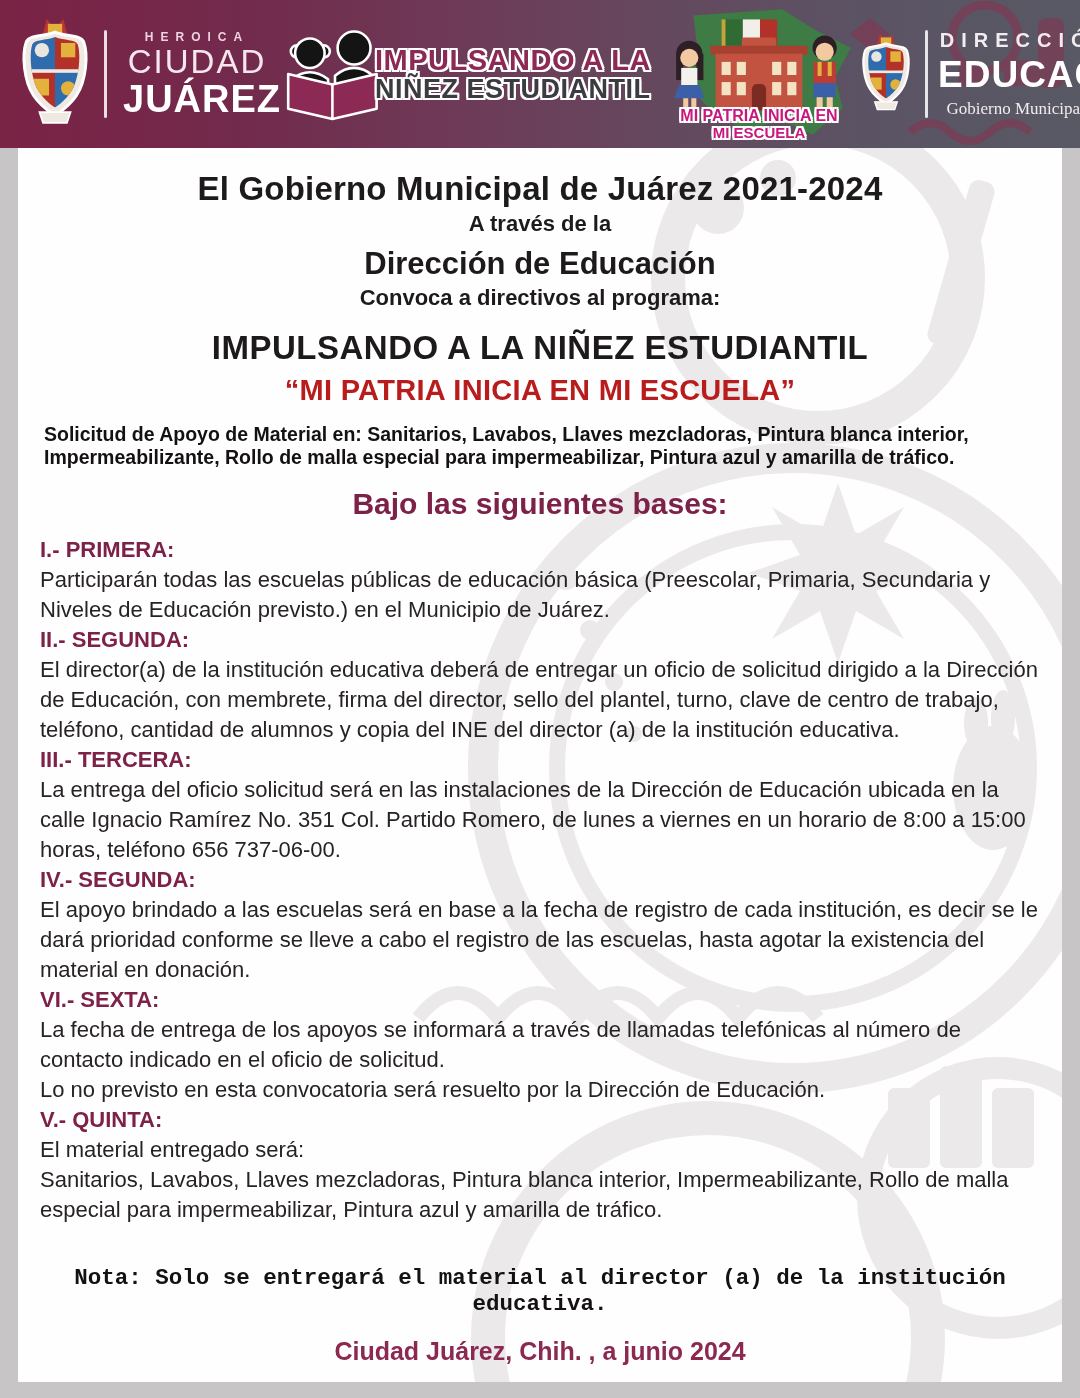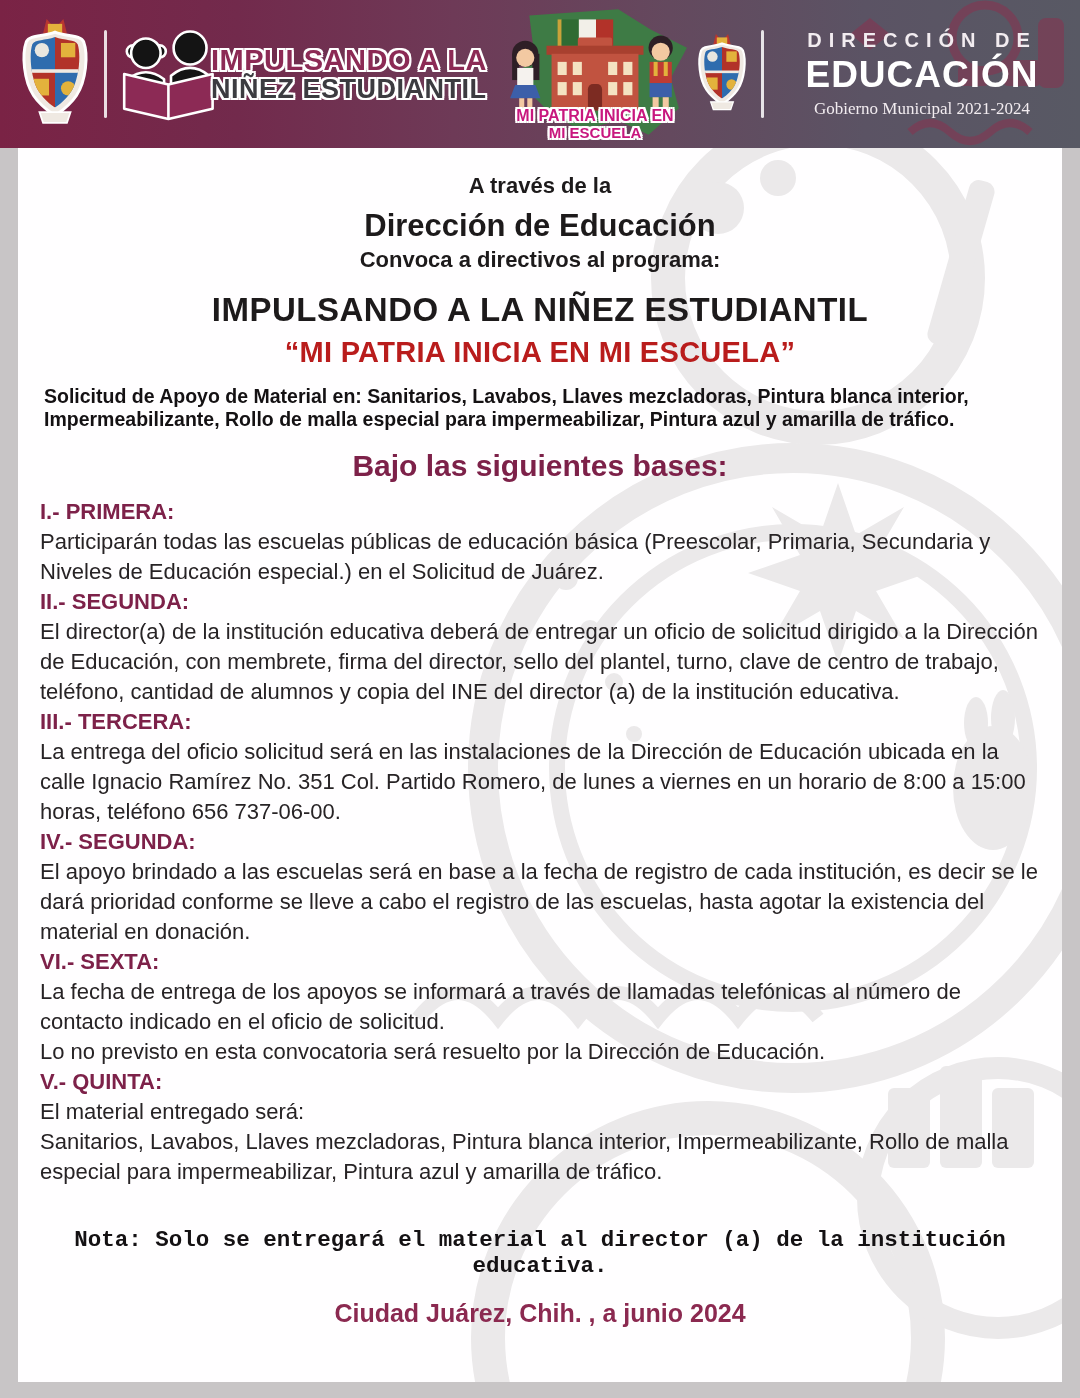--- a/index.html
+++ b/index.html
@@ -93,20 +93,25 @@
             <rect x="13" y="52" width="13" height="14" fill="#e3b23c"></rect>
             <circle cx="42" cy="60" r="6" fill="#e3b23c"></circle>
             <rect x="9" y="44" width="44" height="3" fill="#efe9e2"></rect>
           </g>
           <path d="M18 80 h26 l-3 9 h-20 z" fill="#efe9e2" stroke="#ffffff" stroke-width="1.5"></path>
         </g>
       </svg>
 
       <div class="vline"></div>
 
+      <div class="city">
+        <div class="heroica">HEROICA</div>
+        <div class="ciudad">CIUDAD</div>
+        <div class="juarez">JUÁREZ</div>
+      </div>
 
       <div class="impulsando">
         <svg class="book-svg" viewBox="0 0 120 112" aria-hidden="true">
           <g stroke="#ffffff" stroke-width="3" stroke-linejoin="round">
             <circle cx="16" cy="30" r="7" fill="#141414"></circle>
             <circle cx="47" cy="30" r="7" fill="#141414"></circle>
             <circle cx="31" cy="32" r="17" fill="#141414"></circle>
             <circle cx="82" cy="26" r="19" fill="#141414"></circle>
             <path d="M10 62 q21 -16 42 0 v14 h-42 z" fill="#141414"></path>
             <path d="M60 58 q22 -18 44 0 v16 h-44 z" fill="#141414"></path>
@@ -208,32 +213,33 @@
         <rect x="930" y="30" width="26" height="170" rx="10" transform="rotate(16 943 115)"></rect>
         <rect x="870" y="940" width="42" height="80" rx="6"></rect>
         <rect x="922" y="918" width="42" height="102" rx="6"></rect>
         <rect x="974" y="940" width="42" height="80" rx="6"></rect>
         <circle cx="700" cy="60" r="26"></circle>
         <circle cx="760" cy="30" r="18"></circle>
       </g>
     </svg>
 
     <div class="content">
+      <h1 class="t1">El Gobierno Municipal de Juárez 2021-2024</h1>
       <div class="t2">A través de la</div>
       <h2 class="t3">Dirección de Educación</h2>
       <div class="t4">Convoca a directivos al programa:</div>
       <h2 class="t5">IMPULSANDO A LA NIÑEZ ESTUDIANTIL</h2>
       <div class="t6">“MI PATRIA INICIA EN MI ESCUELA”</div>
       <p class="t7">Solicitud de Apoyo de Material en: Sanitarios, Lavabos, Llaves mezcladoras, Pintura blanca interior, Impermeabilizante, Rollo de malla especial para impermeabilizar, Pintura azul y amarilla de tráfico.</p>
       <h3 class="t8">Bajo las siguientes bases:</h3>
 
       <section class="bases">
         <div class="sec">
           <div class="sec-h">I.- PRIMERA:</div>
-          <div class="sec-b">Participarán todas las escuelas públicas de educación básica (Preescolar, Primaria, Secundaria y Niveles de Educación especial.) en el Solicitud de Juárez.</div>
+          <div class="sec-b">Participarán todas las escuelas públicas de educación básica (Preescolar, Primaria, Secundaria y Niveles de Educación previsto.) en el Municipio de Juárez.</div>
         </div>
         <div class="sec">
           <div class="sec-h">II.- SEGUNDA:</div>
           <div class="sec-b">El director(a) de la institución educativa deberá de entregar un oficio de solicitud dirigido a la Dirección de Educación, con membrete, firma del director, sello del plantel, turno, clave de centro de trabajo, teléfono, cantidad de alumnos y copia del INE del director (a) de la institución educativa.</div>
         </div>
         <div class="sec">
           <div class="sec-h">III.- TERCERA:</div>
           <div class="sec-b">La entrega del oficio solicitud será en las instalaciones de la Dirección de Educación ubicada en la calle Ignacio Ramírez No. 351 Col. Partido Romero, de lunes a viernes en un horario de 8:00 a 15:00 horas, teléfono 656 737-06-00.</div>
         </div>
         <div class="sec">

